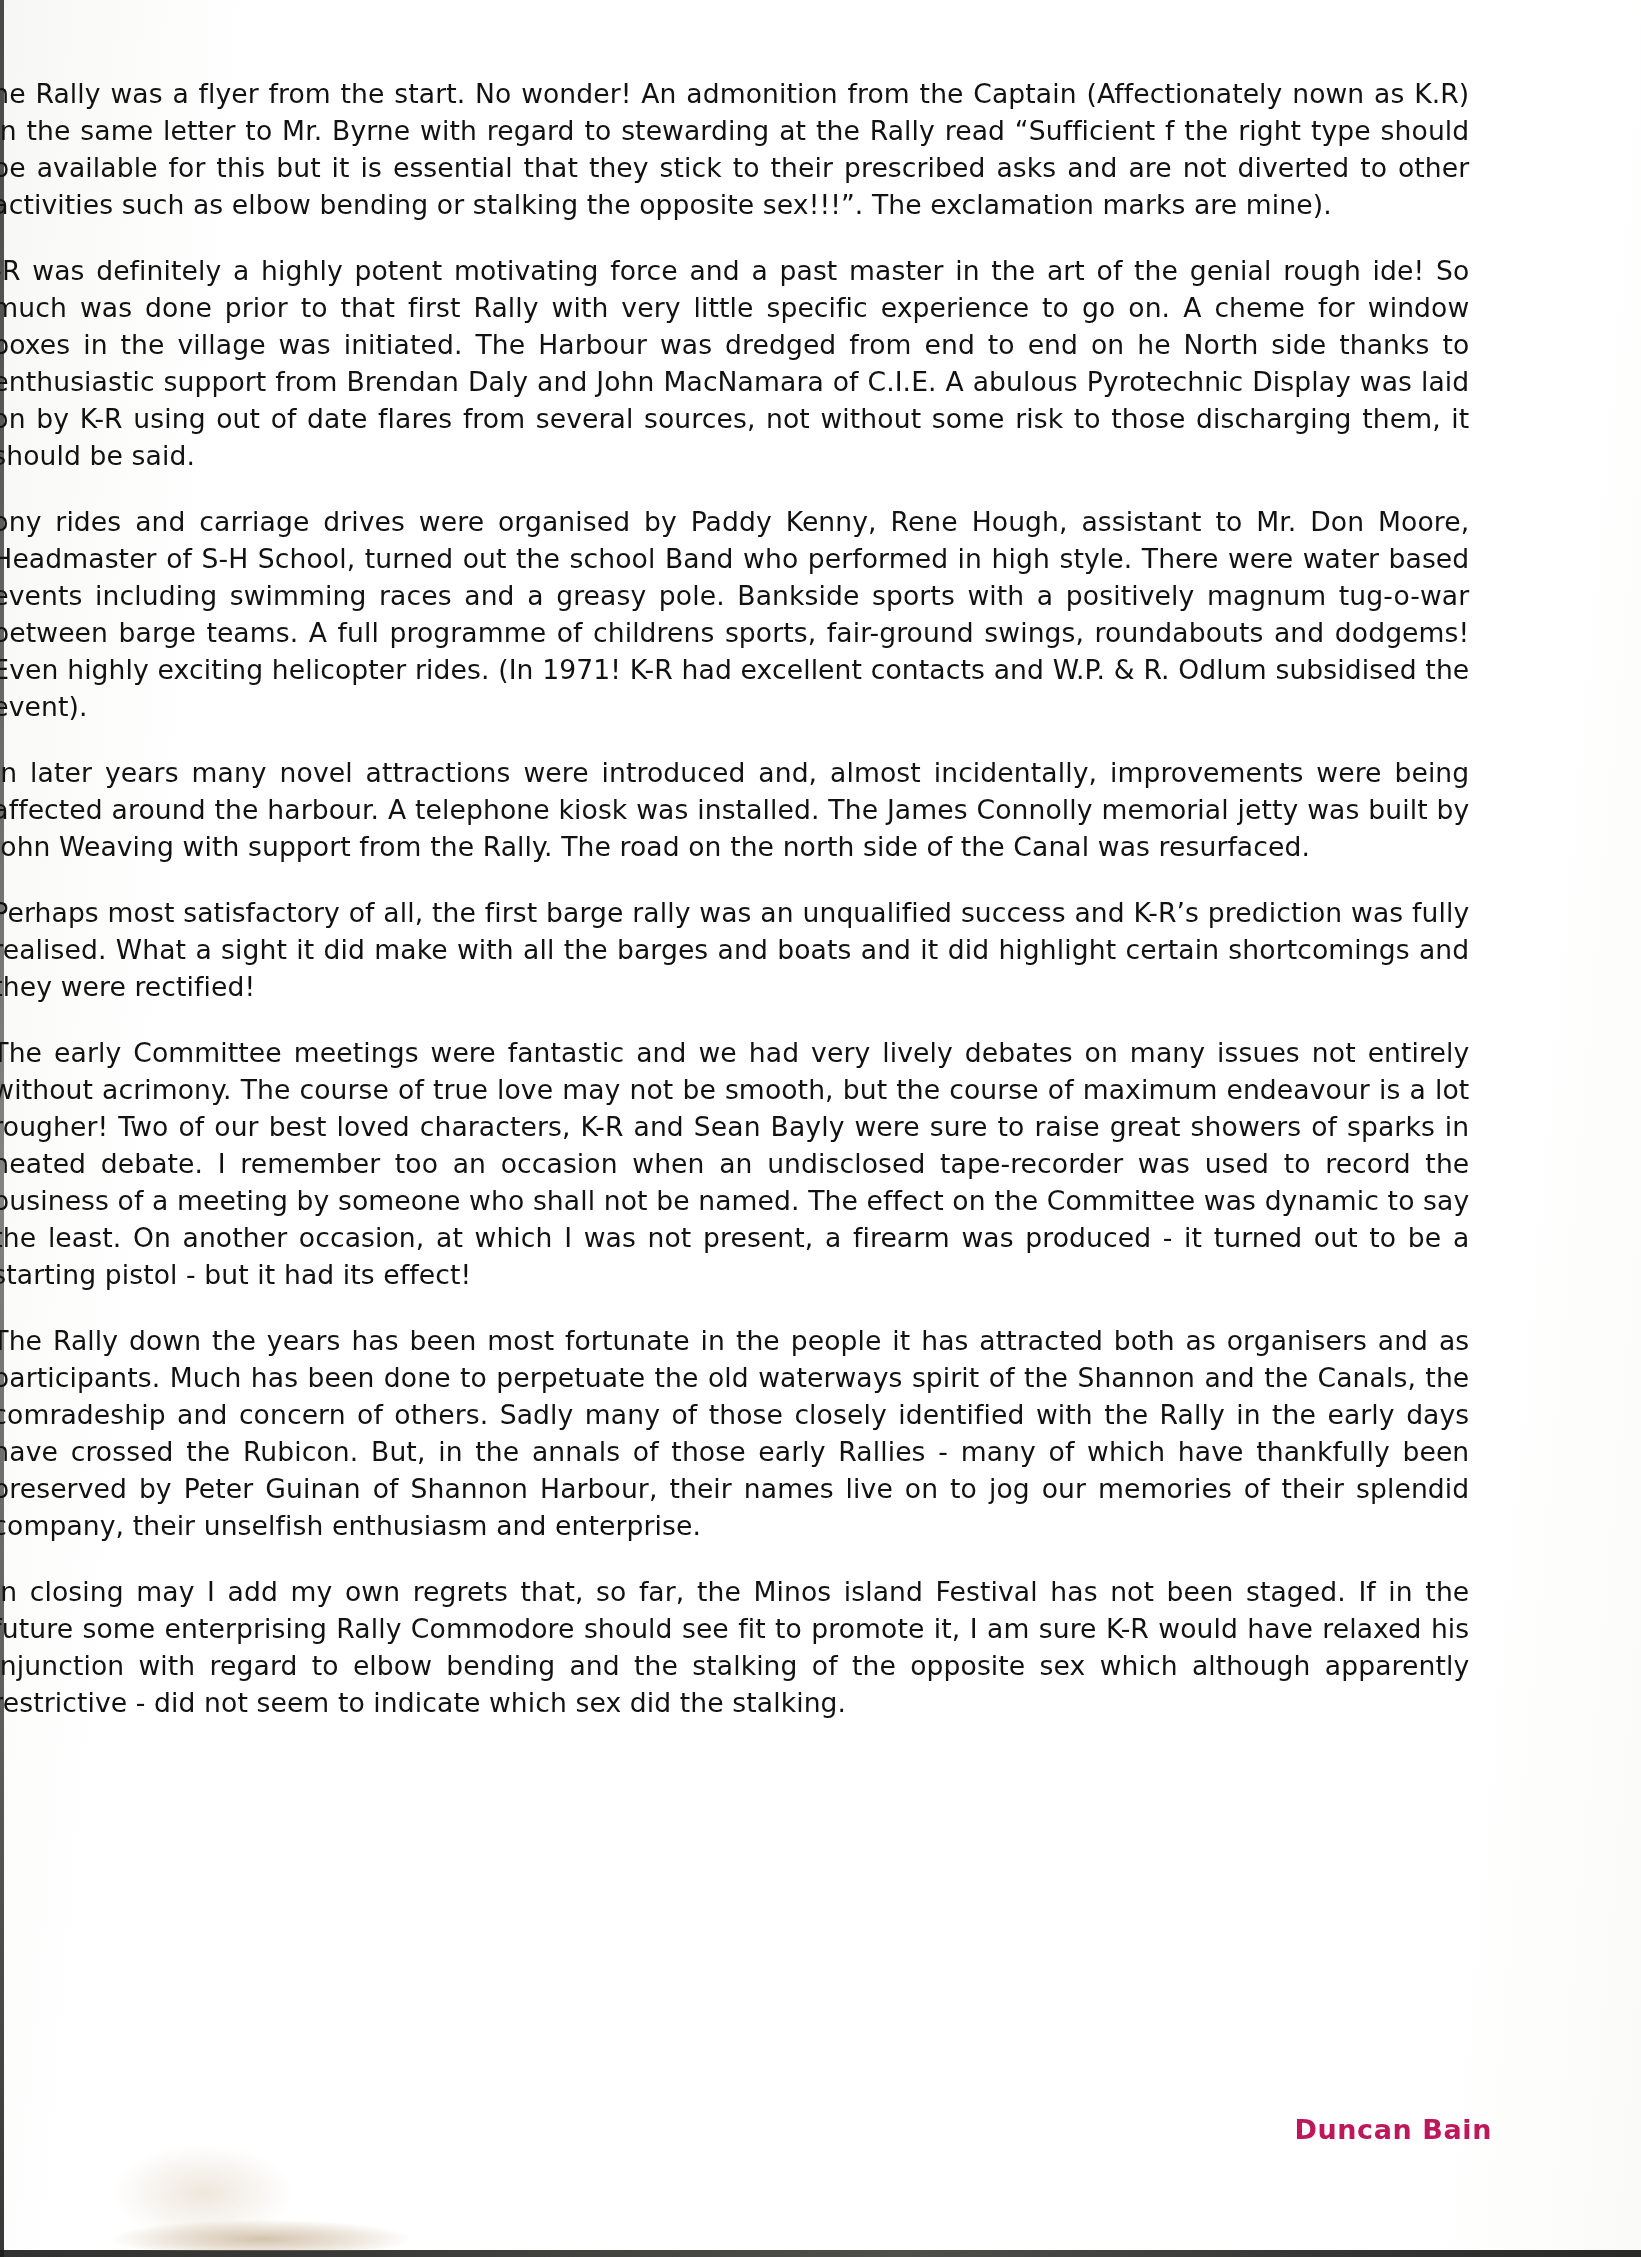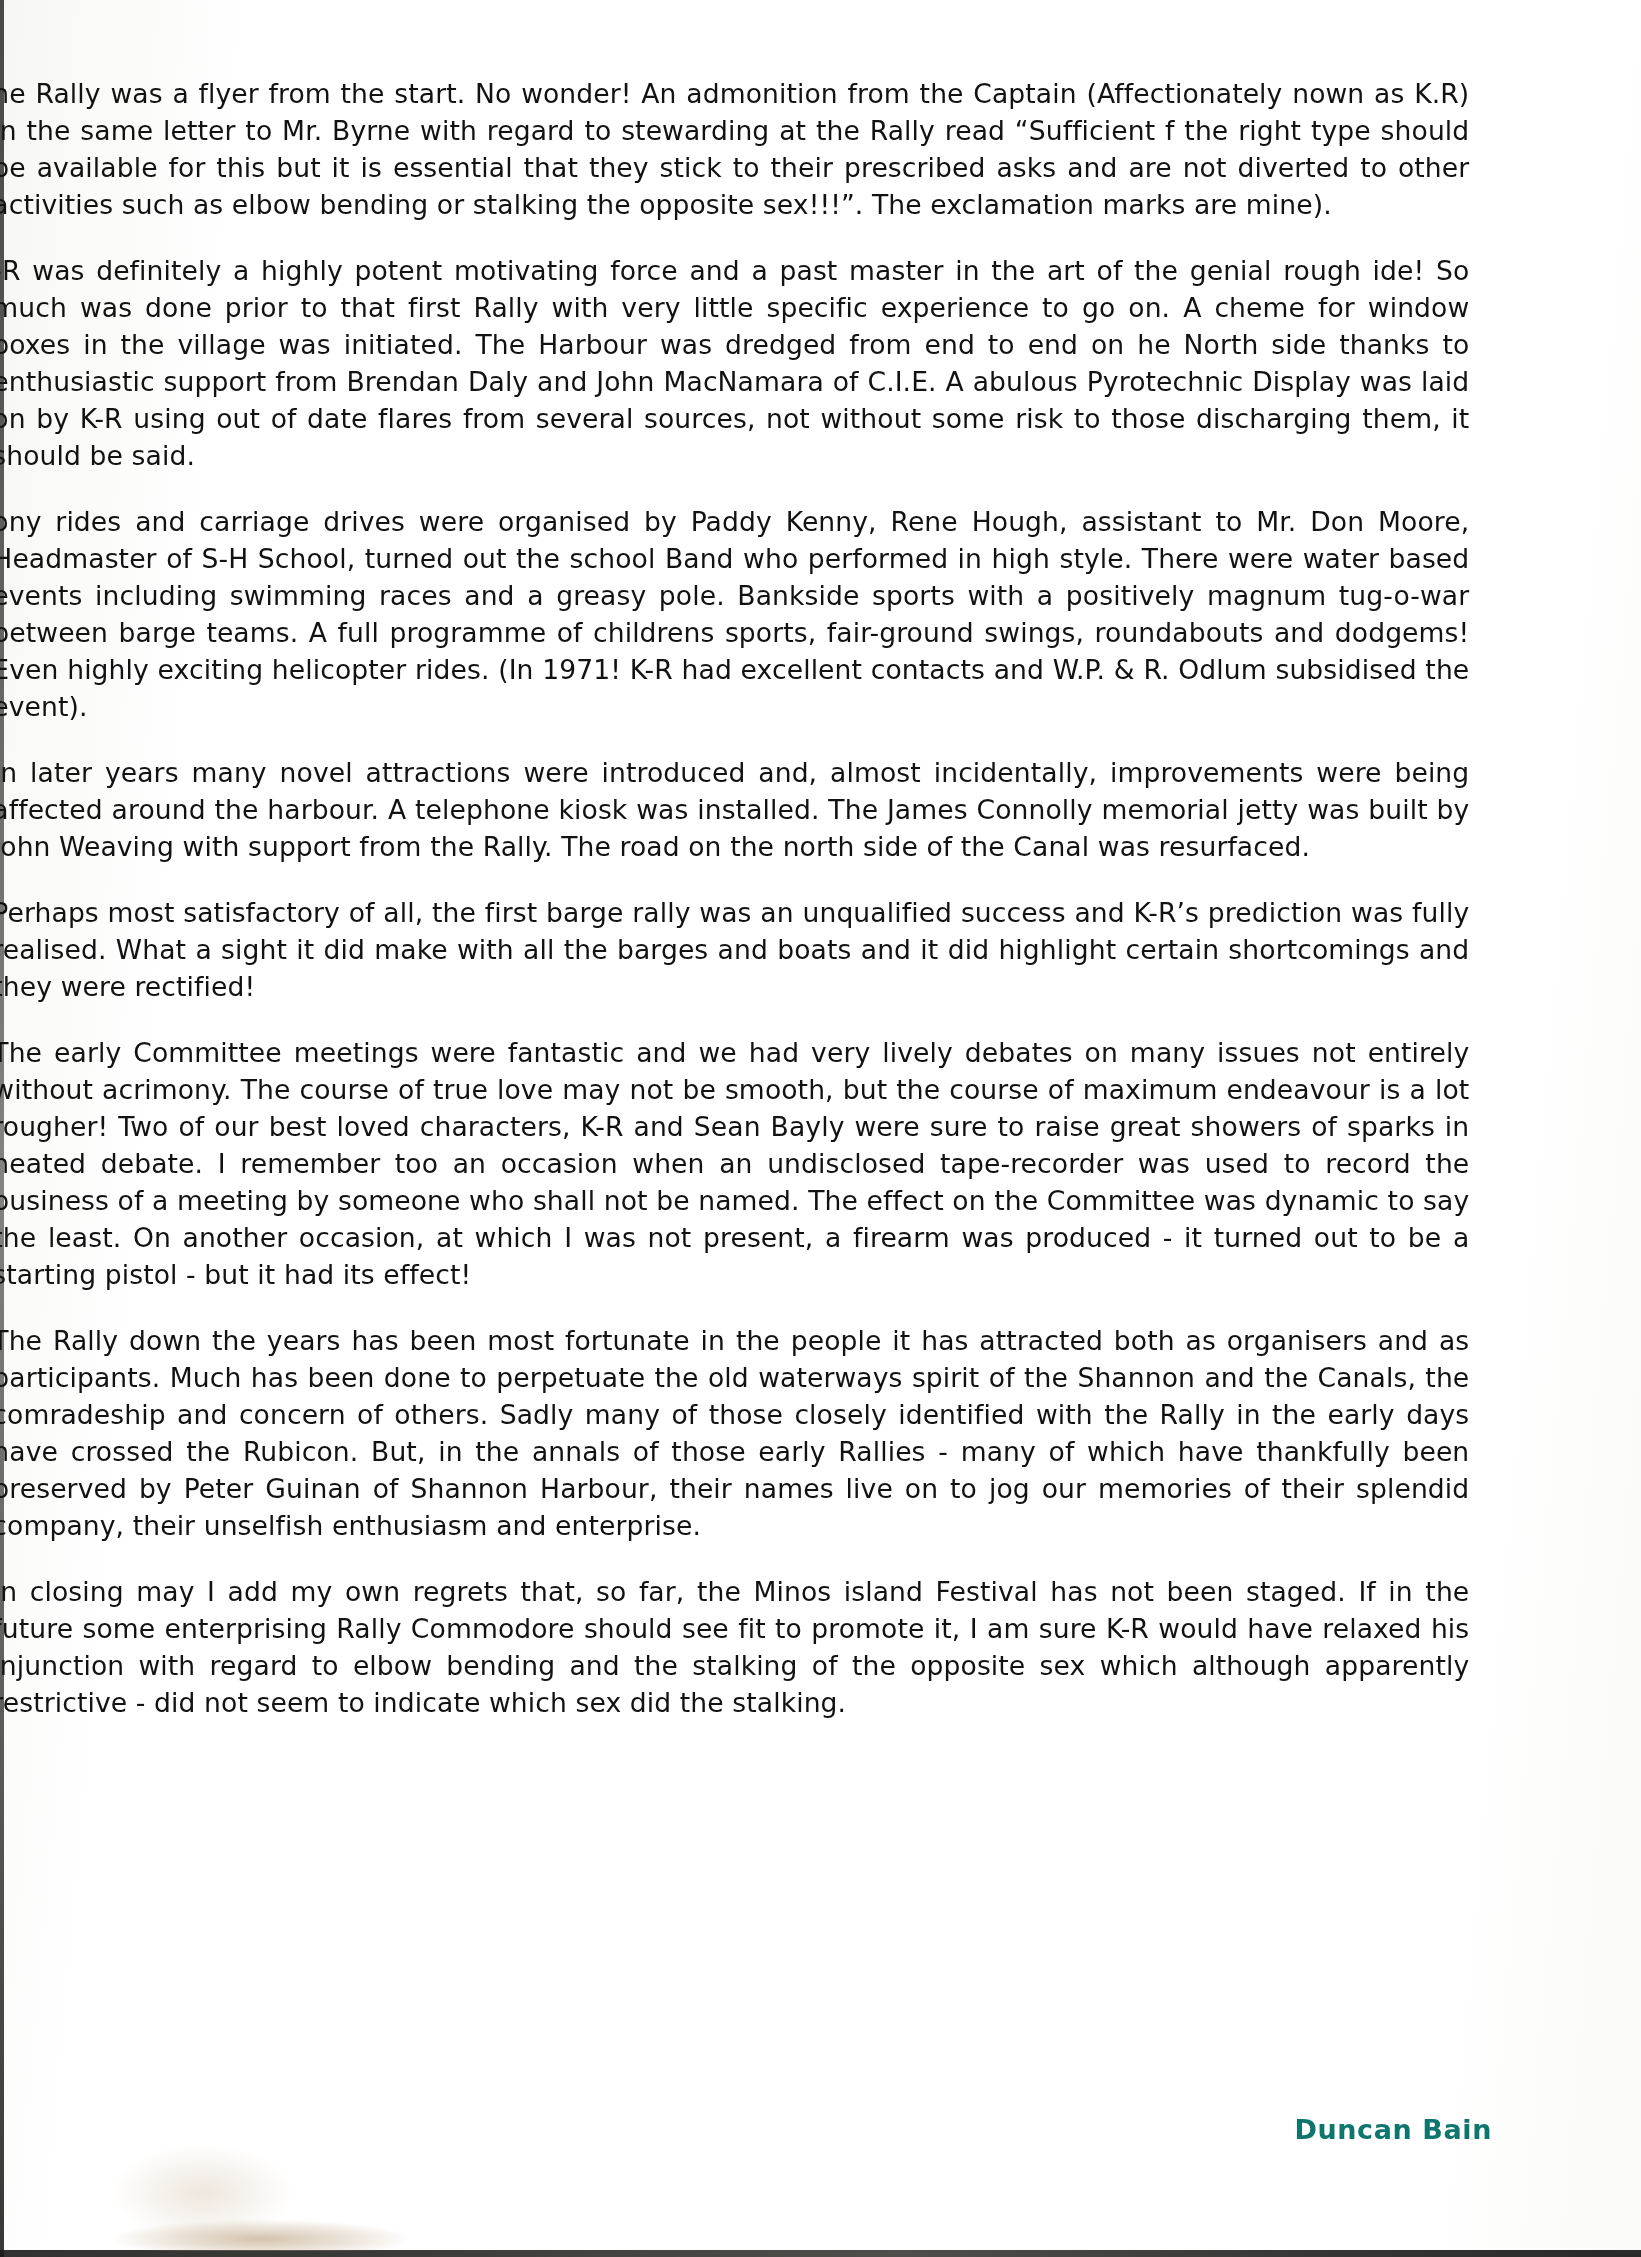--- a/index.html
+++ b/index.html
@@ -84,21 +84,21 @@
   }
 
   .signature-line {
     position: absolute;
     left: 0;
     top: 2114px;
     width: 1492px;
     text-align: right;
     font-size: 27px;
     font-weight: bold;
-    color: #0f766e;
+    color: #be185d;
     letter-spacing: 0.6px;
   }
 </style>
 </head>
 <body>
 
 <div id="page">
 
   <div id="paper-tint"></div>
 

